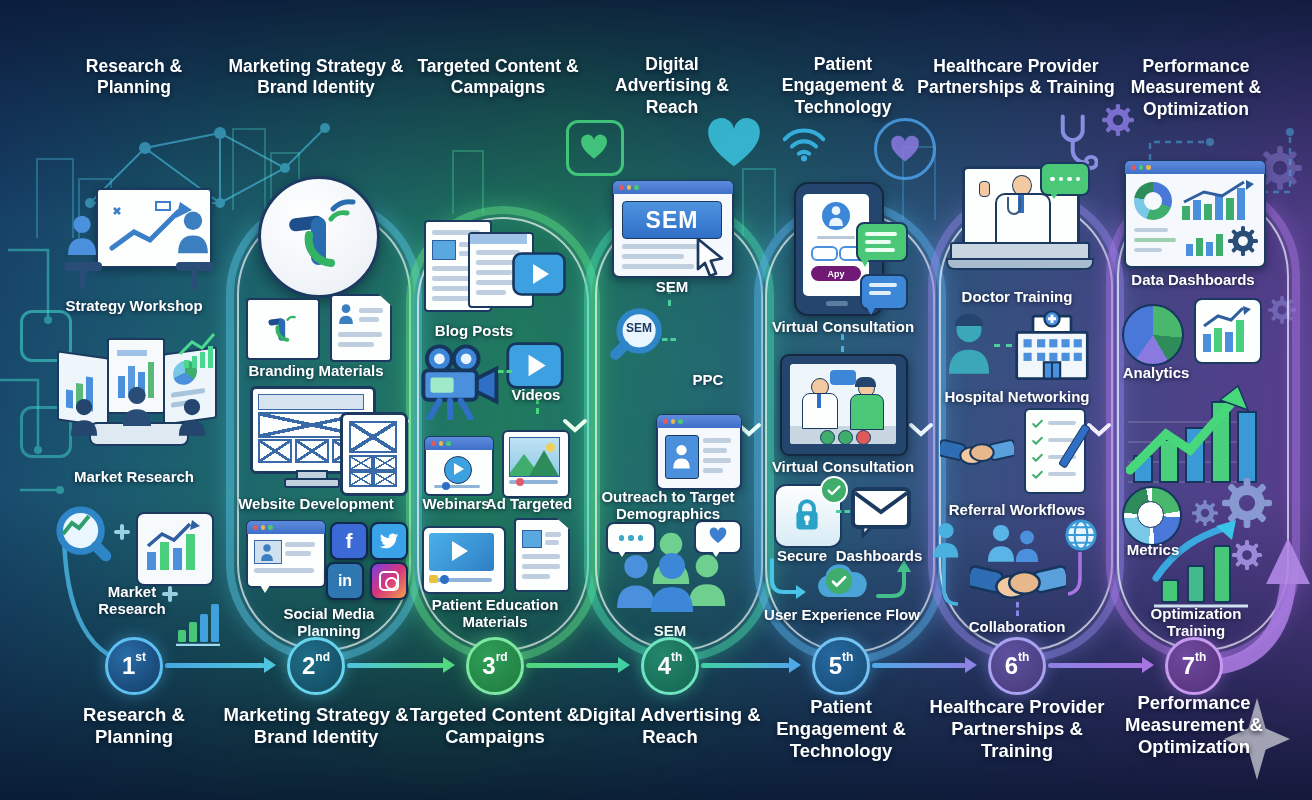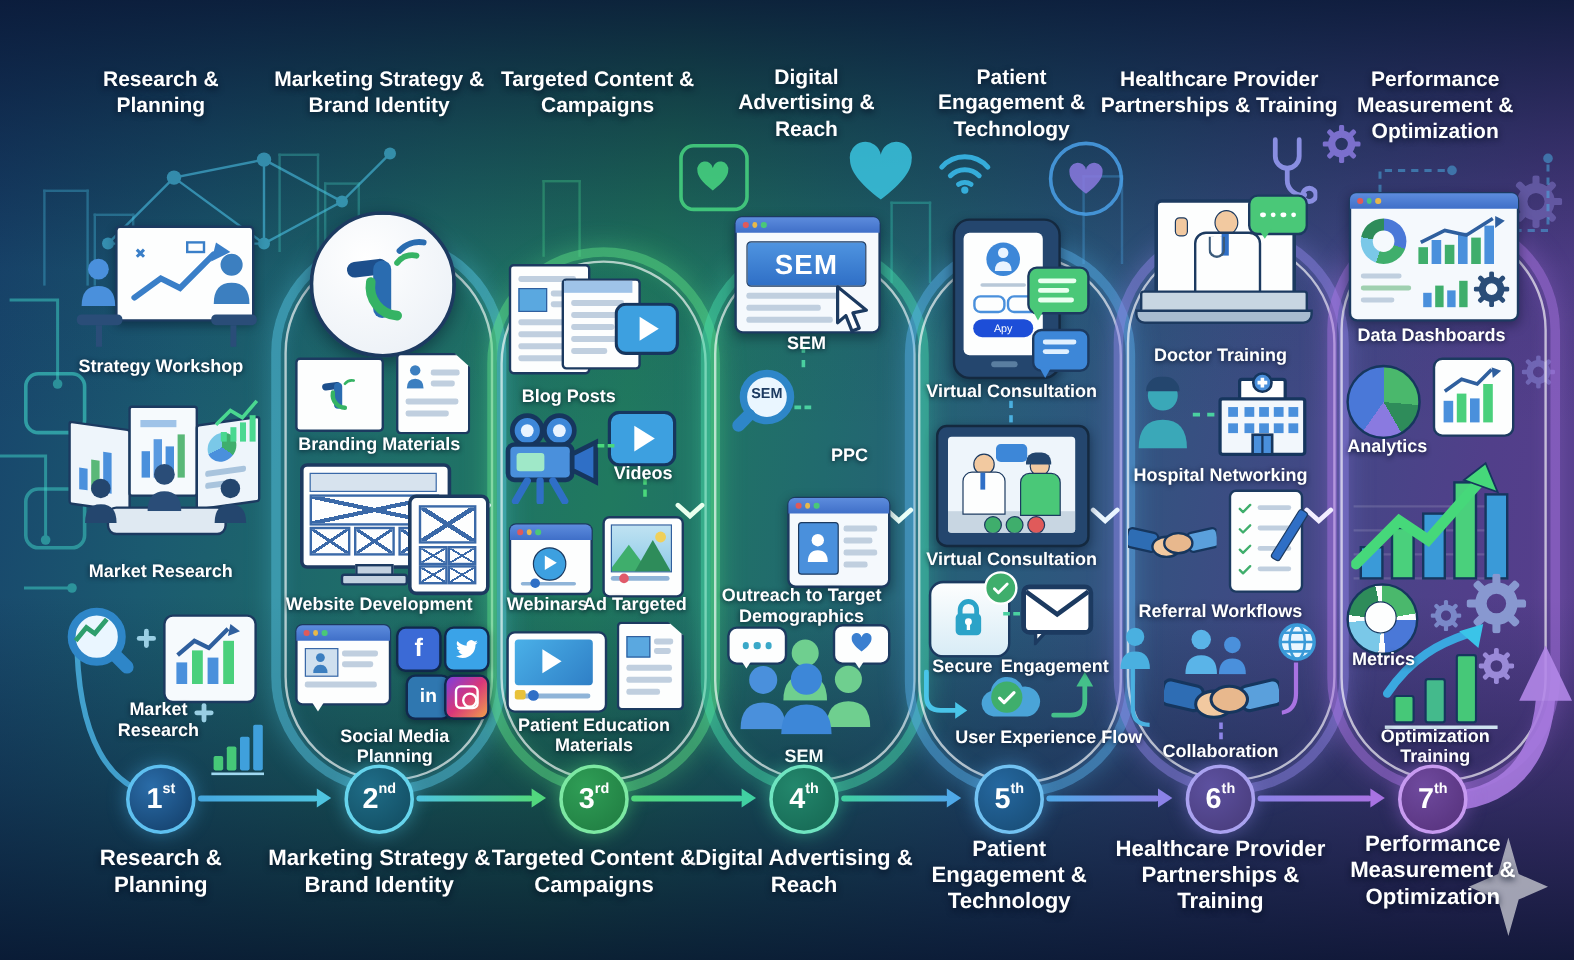--- a/index.html
+++ b/index.html
@@ -427,21 +427,21 @@
     <div class="l" style="left:37px;top:29px;width:26px"></div>
     <div class="l" style="left:6px;top:46px;width:60px"></div>
     <div class="abs" style="left:10px;top:60px;width:0;height:0;border-left:7px solid transparent;border-right:7px solid transparent;border-top:11px solid #fdfefe"></div>
   </div>
   <div class="social" style="left:84px;top:4px;background:#3b6ad6;font-size:21px">f</div>
   <div class="social" style="left:124px;top:4px;background:#3aa3e8">
     <svg style="width:20px;height:20px;color:#fff">
           <use href="#bird"></use>
         </svg>
   </div>
-  <div class="social" style="left:92px;top:44px;background:#2f77b0;font-size:16px">in</div>
+  <div class="social" style="left:80px;top:44px;background:#2f77b0;font-size:16px">in</div>
   <div class="social" style="left:124px;top:44px;background:linear-gradient(135deg,#7b3fe0,#d8367a,#f0a14b)">
     <div style="width:16px;height:16px;border:2.5px solid #fff;border-radius:5px;position:relative">
           <div style="position:absolute;left:3.5px;top:3.5px;width:9px;height:9px;border:2px solid #fff;border-radius:50%"></div>
         </div>
   </div>
 </div>
 <div class="lbl" style="left:264px;top:605px;width:130px;">Social Media Planning</div>
 
 <div class="abs" style="left:424px;top:216px;width:142px;height:100px;z-index:3">
   <div class="abs" style="left:0;top:4px;width:64px;height:88px;background:#fdfefe;border:2.5px solid #1c3a60;border-radius:4px">
@@ -593,21 +593,21 @@
   <div class="abs" style="left:0;top:0;width:86px;height:130px;background:#24466e;border:2.5px solid #14293f;border-radius:14px;box-shadow:0 4px 10px rgba(3,12,30,.45)">
     <div class="abs" style="left:7px;top:10px;width:66px;height:102px;background:#fdfefe;border-radius:5px">
       <div class="abs" style="left:19px;top:8px;width:28px;height:28px;border-radius:50%;background:#3d87d8">
         <svg class="abs" style="left:6px;top:4px;width:16px;height:20px;color:#eaf4ff">
               <use href="#p"></use>
             </svg>
       </div>
       <div class="abs" style="left:14px;top:42px;width:38px;height:3px;background:#b8c8d8;border-radius:2px"></div>
       <div class="abs" style="left:8px;top:52px;width:23px;height:11px;border:2px solid #4a90dc;border-radius:6px"></div>
       <div class="abs" style="left:36px;top:52px;width:23px;height:11px;border:2px solid #4a90dc;border-radius:6px"></div>
-      <div class="abs" style="left:8px;top:72px;width:50px;height:15px;background:#1d4ed8;border-radius:8px;color:#fff;font-size:9px;font-weight:400;display:flex;align-items:center;justify-content:center">Apy</div>
+      <div class="abs" style="left:8px;top:72px;width:50px;height:15px;background:#701a75;border-radius:8px;color:#fff;font-size:9px;font-weight:700;display:flex;align-items:center;justify-content:center">Apy</div>
     </div>
     <div class="abs" style="left:30px;top:117px;width:22px;height:5px;background:#5a7ea0;border-radius:3px"></div>
   </div>
   <div class="abs" style="left:62px;top:40px;width:48px;height:36px;background:#4ac878;border:2px solid #1c3a60;border-radius:8px">
     <div class="l" style="left:7px;top:8px;width:32px;background:#eafff0;height:4px"></div>
     <div class="l" style="left:7px;top:16px;width:26px;background:#eafff0;height:4px"></div>
     <div class="l" style="left:7px;top:24px;width:30px;background:#eafff0;height:4px"></div>
     <div class="abs" style="left:2px;top:34px;width:0;height:0;border-left:5px solid transparent;border-right:5px solid transparent;border-top:9px solid #4ac878"></div>
   </div>
   <div class="abs" style="left:66px;top:92px;width:44px;height:32px;background:#3d87d8;border:2px solid #1c3a60;border-radius:8px">
@@ -646,42 +646,42 @@
 </div>
 <div class="abs" style="left:820px;top:476px;width:24px;height:24px;z-index:4;background:#3fae6c;border:2px solid #fff;border-radius:50%">
   <svg class="abs" style="left:4px;top:4px;width:16px;height:16px;color:#fff">
         <use href="#chk"></use>
       </svg>
 </div>
 <div class="lbl" style="left:760px;top:547px;width:84px;">Secure</div>
 <svg class="abs" style="left:850px;top:486px;width:62px;height:52px;z-index:3">
       <use href="#env"></use>
     </svg>
-<div class="lbl" style="left:824px;top:547px;width:110px;">Engagement</div>
+<div class="lbl" style="left:824px;top:547px;width:110px;">Dashboards</div>
 <div class="abs" style="left:836px;top:510px;width:14px;height:0;border-top:3px dashed #4ad0a0;z-index:3"></div>
 
 <div class="abs" style="left:766px;top:556px;width:150px;height:50px;z-index:3">
   <svg class="abs" style="left:0;top:2px;width:44px;height:42px" viewBox="0 0 44 42">
         <path d="M6 2 v20 q0 12 12 12 h14" stroke="#49c4e8" stroke-width="4" fill="none" stroke-linecap="round"></path>
         <path d="M30 27 l10 7 -10 7 Z" fill="#49c4e8"></path>
       </svg>
   <svg class="abs" style="left:48px;top:6px;width:54px;height:38px;color:#4aa4d8">
         <use href="#cloud"></use>
       </svg>
   <div class="abs" style="left:60px;top:12px;width:26px;height:26px;border-radius:50%;background:#3fae6c">
     <svg class="abs" style="left:4px;top:4px;width:18px;height:18px;color:#fff">
           <use href="#chk"></use>
         </svg>
   </div>
   <svg class="abs" style="left:108px;top:0;width:42px;height:44px" viewBox="0 0 42 44">
         <path d="M4 40 h14 q12 0 12-12 V16" stroke="#44c08a" stroke-width="4" fill="none" stroke-linecap="round"></path>
         <path d="M23 16 l7-12 7 12 Z" fill="#44c08a"></path>
       </svg>
 </div>
-<div class="lbl" style="left:762px;top:606px;width:160px;margin-left:32px;">User Experience Flow</div>
+<div class="lbl" style="left:762px;top:606px;width:160px;">User Experience Flow</div>
 
 <div class="abs" style="left:946px;top:166px;width:144px;height:112px;z-index:3">
   <div class="abs" style="left:16px;top:0;width:112px;height:76px;background:#fdfefe;border:3px solid #1c3a60;border-radius:6px;overflow:hidden">
     <div class="abs" style="left:28px;top:6px;width:56px;height:68px">
       <div class="abs" style="left:19px;top:0;width:18px;height:19px;border-radius:50%;background:#f2c9a0;border:1.5px solid #1c3a60"></div>
       <div class="abs" style="left:2px;top:18px;width:52px;height:50px;background:#fdfefe;border:2px solid #1c3a60;border-radius:10px 10px 0 0"></div>
       <div class="abs" style="left:25px;top:20px;width:6px;height:18px;background:#2f6fc6"></div>
       <div class="abs" style="left:14px;top:22px;width:10px;height:16px;border:2.5px solid #3a5a7a;border-top:none;border-radius:0 0 8px 8px"></div>
     </div>
     <div class="abs" style="left:14px;top:12px;width:9px;height:14px;background:#f2c9a0;border:1.5px solid #1c3a60;border-radius:4px"></div>

